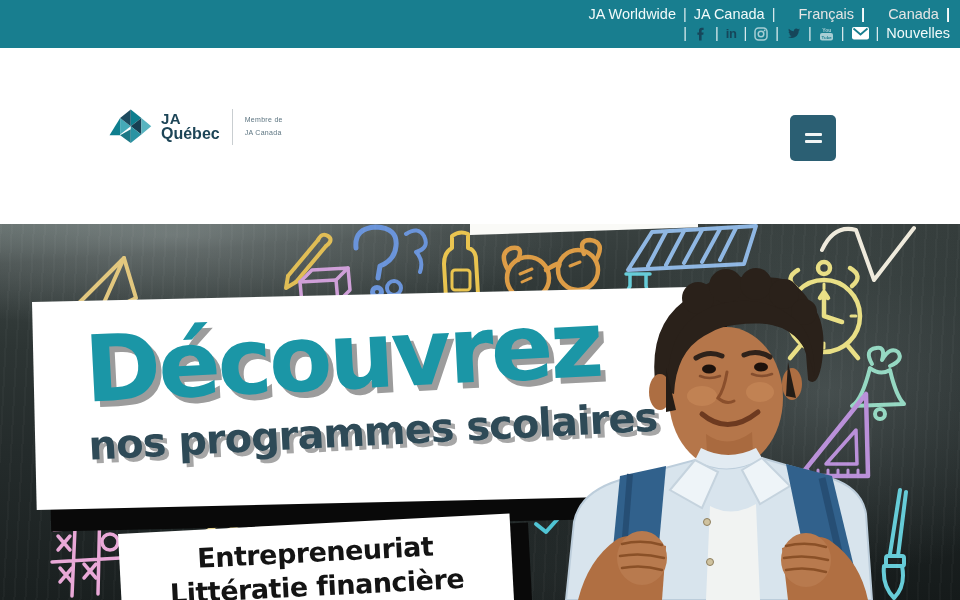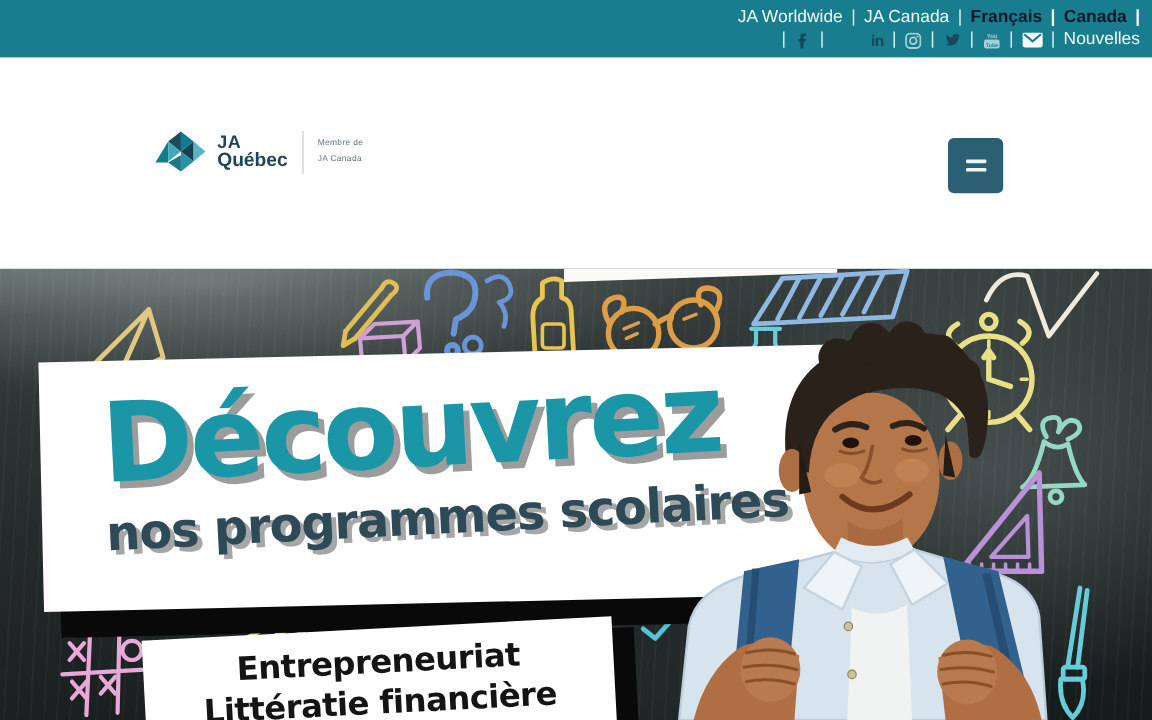--- a/index.html
+++ b/index.html
@@ -5,30 +5,30 @@
   * { margin:0; padding:0; box-sizing:border-box; }
   html,body { width:960px; height:600px; overflow:hidden; background:#fff;
               font-family:"Liberation Sans", sans-serif; }
 
   
   .topbar { height:48px; background:#187E8F; color:#fff; display:flex; flex-direction:column;
             align-items:flex-end; justify-content:center; gap:2px; padding-right:10px;
             font-size:14.5px; }
   .tb-row { display:flex; align-items:center; gap:7px; line-height:1.2; }
   .tb-row a { color:#f2fafa; text-decoration:none; cursor:pointer; }
-  .tb-row a.bold { color:#0f172a; font-weight:700; }
+  .tb-row a.bold { color:#e5e5e5; font-weight:400;margin-left:16px; }
   .sep { color:rgba(255,255,255,.85); font-weight:400; }
   .sep.bold { font-weight:700; color:#fff; }
   .soc { display:flex; align-items:center; cursor:pointer; }
   .soc svg { display:block; }
-  .in-glyph { font-weight:800; font-size:13px; color:#16465A; letter-spacing:-.5px;margin-left:32px; }
+  .in-glyph { font-weight:800; font-size:13px; color:#16465A; letter-spacing:-.5px; }
 
   
   .header { height:176px; background:#fff; position:relative; }
-  .logo { position:absolute; left:128px; top:56px; display:flex; align-items:center;
+  .logo { position:absolute; left:108px; top:56px; display:flex; align-items:center;
           text-decoration:none; cursor:pointer; }
   .logo-text { margin-left:9px; color:#1D4557; font-weight:700; line-height:1.05; }
   .logo-org { font-size:15px; letter-spacing:.5px; display:block; }
   .logo-region { font-size:16px; display:block; }
   .logo-div { width:1px; height:36px; background:#C9CED1; margin:0 12px; }
   .membership { font-size:7px; color:#5C7480; line-height:1.8; letter-spacing:.3px; }
   .menu-btn { position:absolute; left:790px; top:67px; width:46px; height:46px;
               background:#2B5F73; border:none; border-radius:5px; display:flex;
               flex-direction:column; align-items:center; justify-content:center; gap:4px;
               cursor:pointer; }

